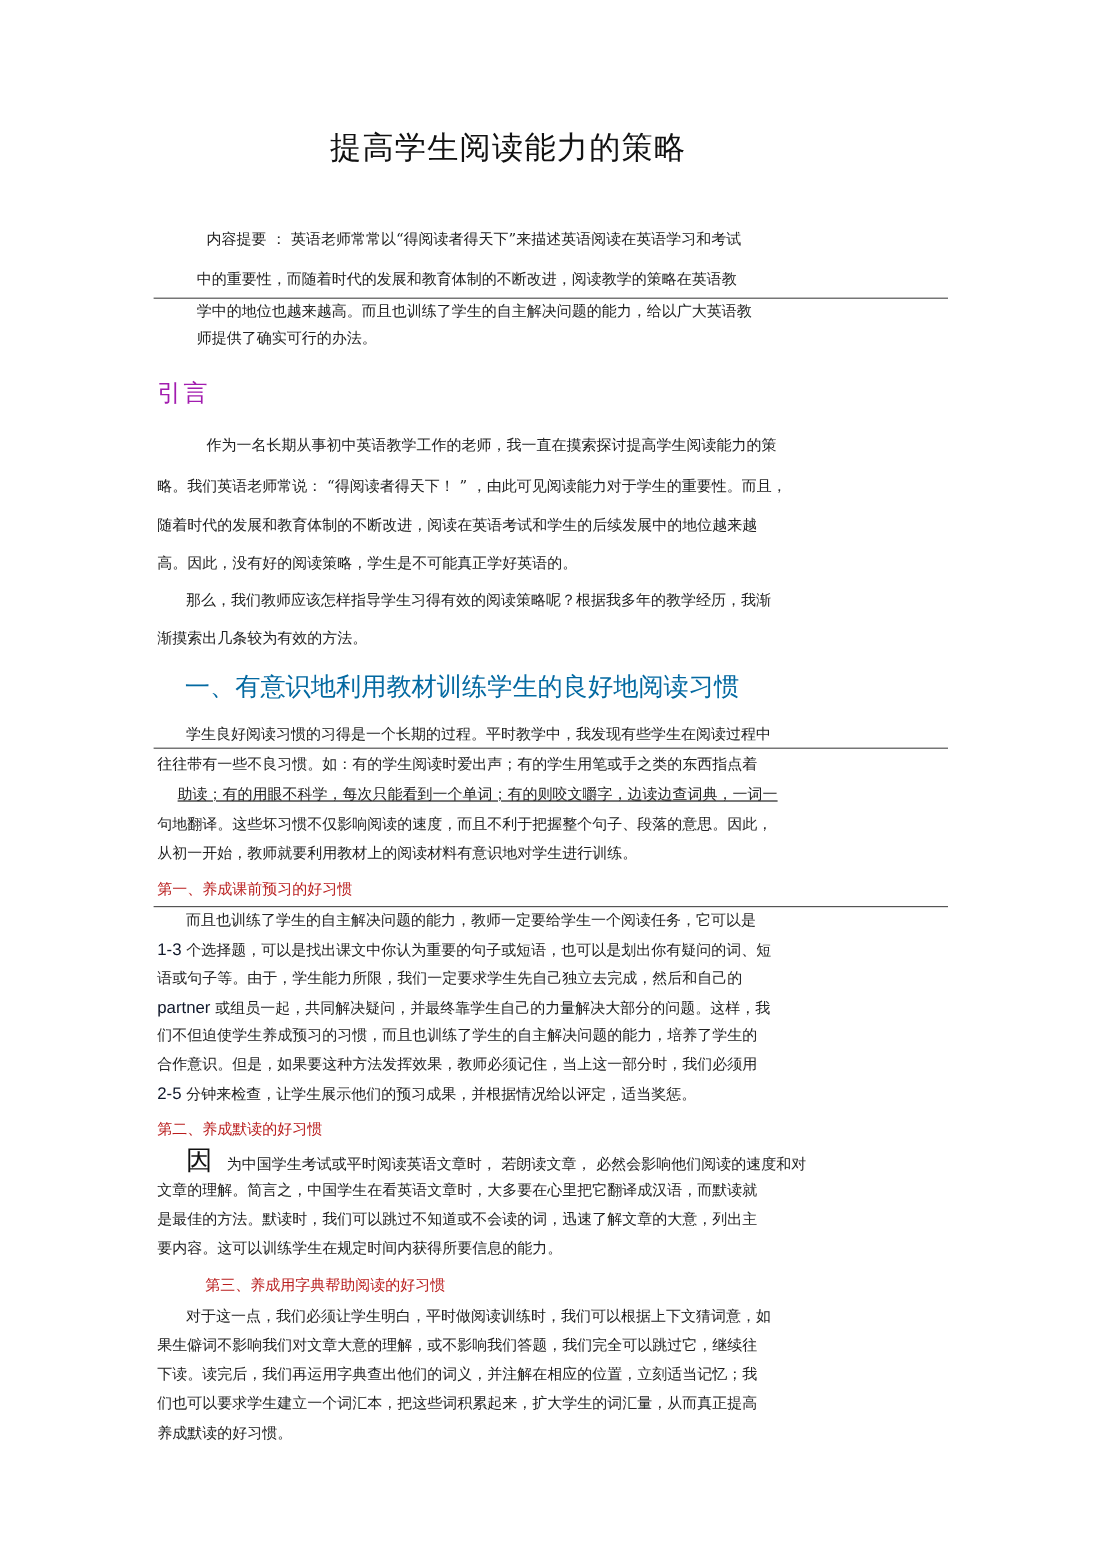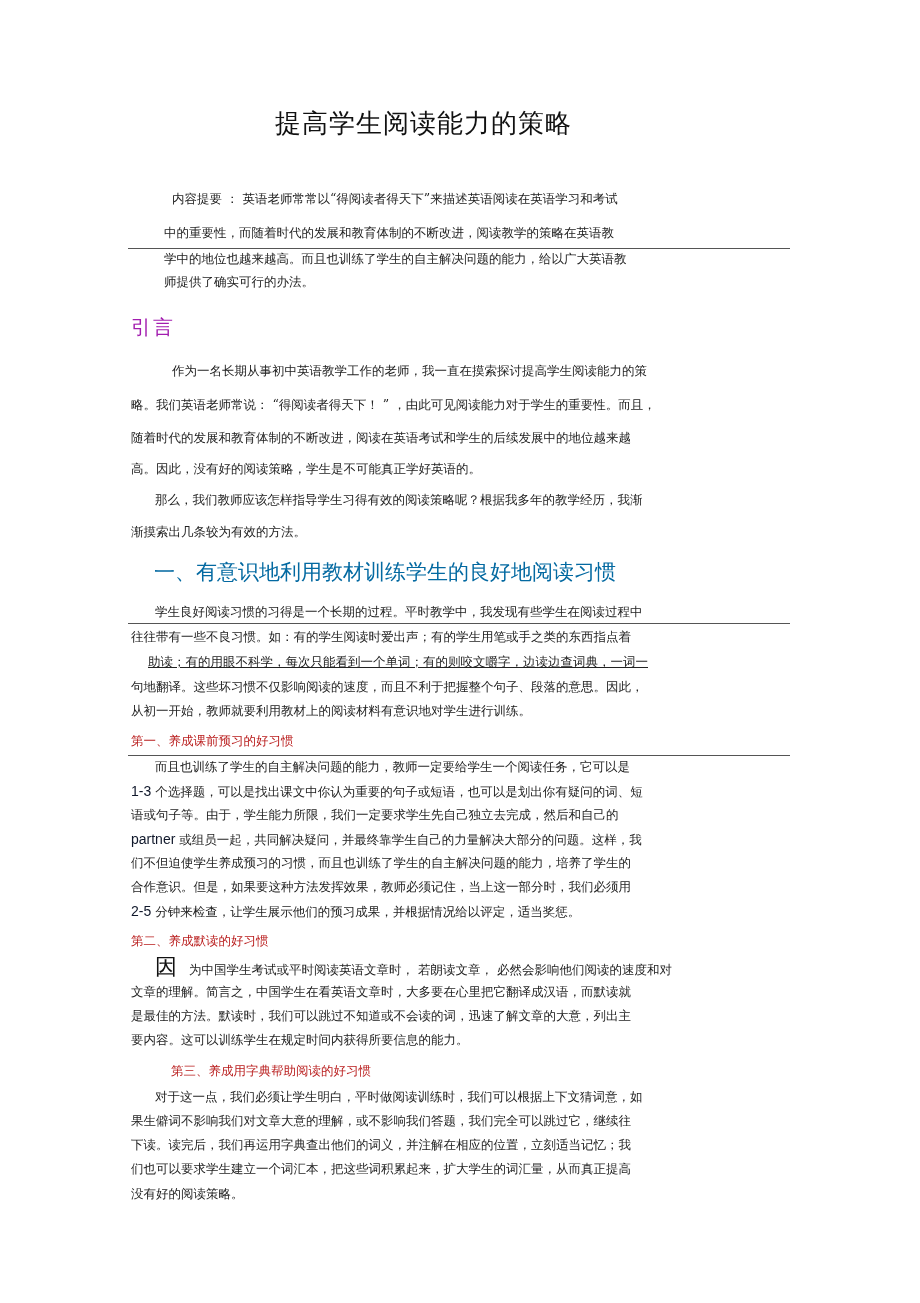--- a/index.html
+++ b/index.html
@@ -59,13 +59,13 @@
 <div class="abs body-text" style="left:155px;top:952px;"><span class="dropcap">因</span><span>为中国学生考试或平时阅读英语文章时，   若朗读文章，   必然会影响他们阅读的速度和对</span></div>
 <div class="abs body-text" style="left:131px;top:984px;">文章的理解。简言之，中国学生在看英语文章时，大多要在心里把它翻译成汉语，而默读就</div>
 <div class="abs body-text" style="left:131px;top:1008px;">是最佳的方法。默读时，我们可以跳过不知道或不会读的词，迅速了解文章的大意，列出主</div>
 <div class="abs body-text" style="left:131px;top:1032px;">要内容。这可以训练学生在规定时间内获得所要信息的能力。</div>
 
 <div class="abs sub-h" style="left:131px;top:1063px;margin-left:40px;">第三、养成用字典帮助阅读的好习惯</div>
 <div class="abs body-text" style="left:155px;top:1089px;">对于这一点，我们必须让学生明白，平时做阅读训练时，我们可以根据上下文猜词意，如</div>
 <div class="abs body-text" style="left:131px;top:1113px;">果生僻词不影响我们对文章大意的理解，或不影响我们答题，我们完全可以跳过它，继续往</div>
 <div class="abs body-text" style="left:131px;top:1137px;">下读。读完后，我们再运用字典查出他们的词义，并注解在相应的位置，立刻适当记忆；我</div>
 <div class="abs body-text" style="left:131px;top:1161px;">们也可以要求学生建立一个词汇本，把这些词积累起来，扩大学生的词汇量，从而真正提高</div>
-<div class="abs body-text" style="left:131px;top:1186px;">没有好的阅读策略。</div>
+<div class="abs body-text" style="left:131px;top:1186px;">养成默读的好习惯。</div>
 
 </body></html>

